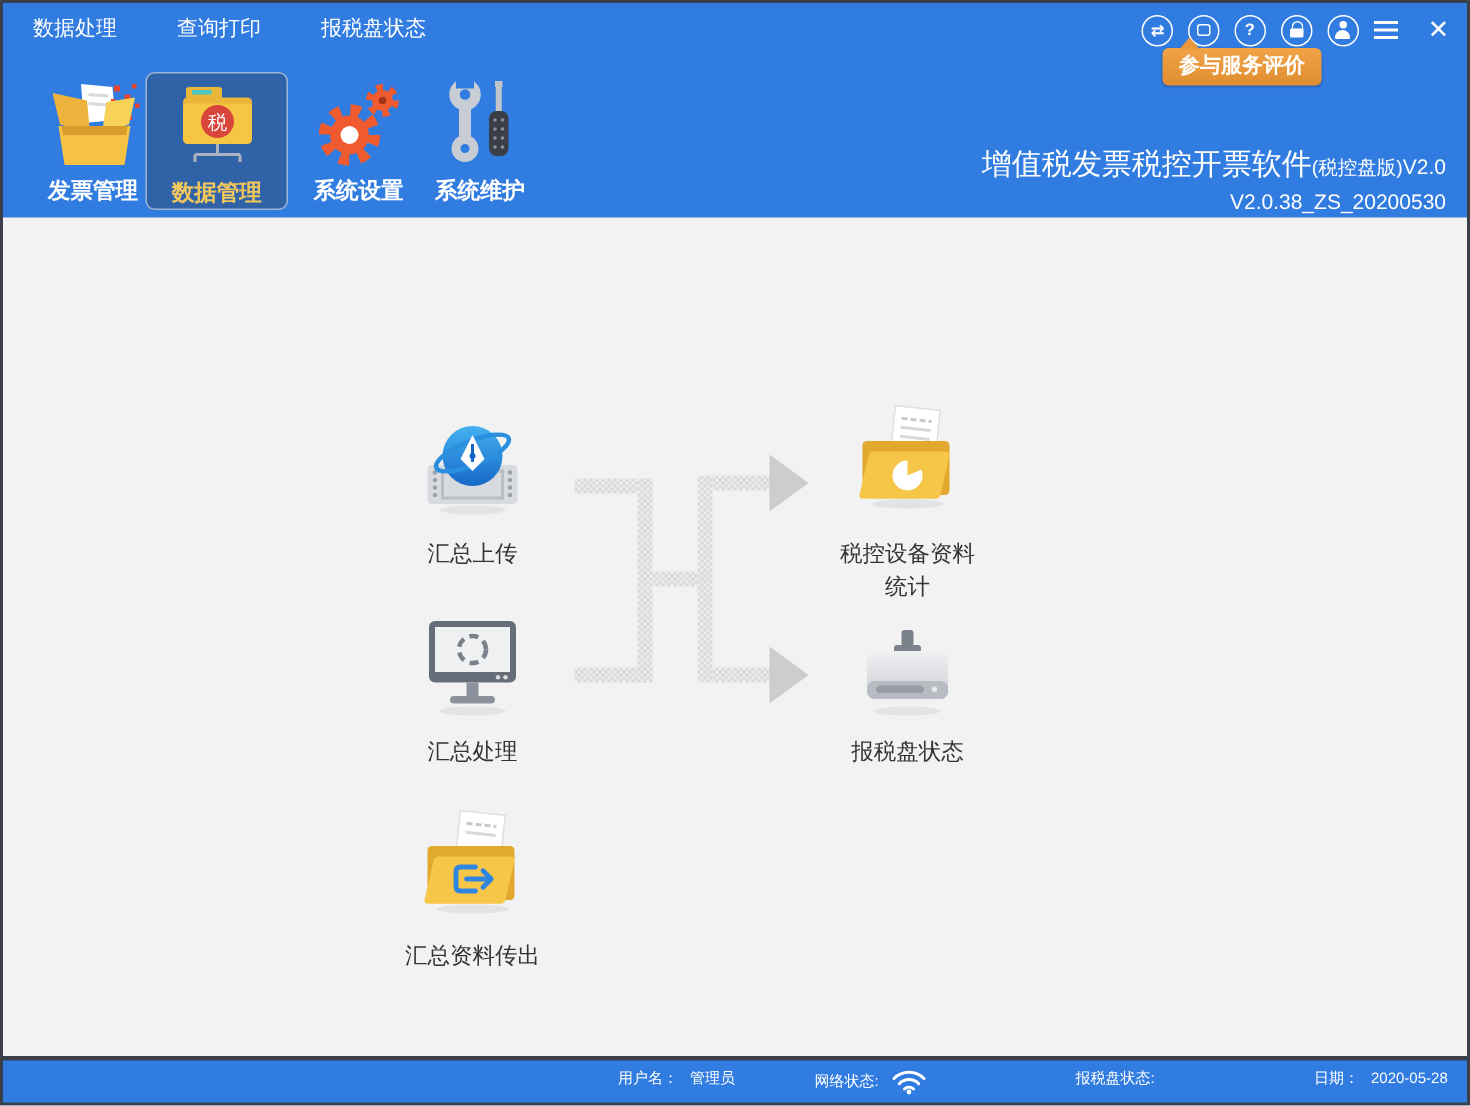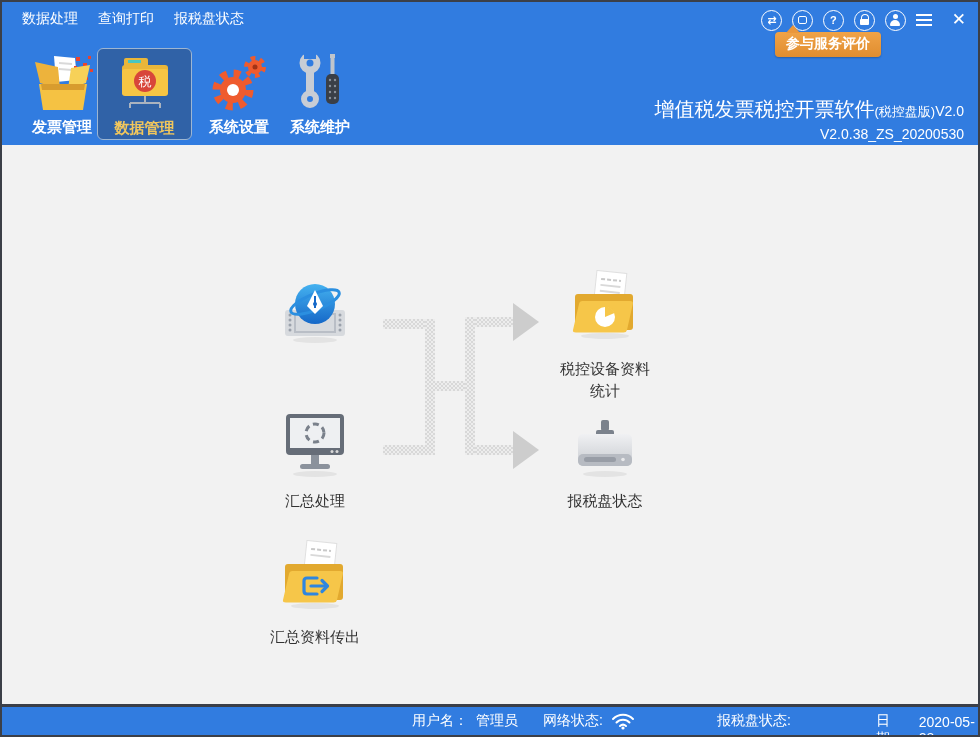--- a/index.html
+++ b/index.html
@@ -1,21 +1,21 @@
 <!DOCTYPE html>
 <html><head>
 <meta charset="utf-8">
 <style>
   * { margin:0; padding:0; box-sizing:border-box; }
   html,body { width:980px; height:737px; font-family:"Liberation Sans","DejaVu Sans",sans-serif; }
   .window { position:relative; width:980px; height:737px; background:#317ce0; border:2px solid #3b3f48; overflow:hidden; }
 
   
   .menubar { position:absolute; left:0; top:0; width:100%; height:36px; }
-  .menu-items { position:absolute; left:20px; top:8px; display:flex; gap:20px; }
+  .menu-items { position:absolute; left:20px; top:8px; display:flex; gap:40px; }
   .menu-item { color:#fff; font-size:14px; cursor:default; }
   .win-icons { position:absolute; right:12px; top:7px; display:flex; gap:10px; align-items:center; height:22px; }
   .circ { width:21px; height:21px; border:1.6px solid #fff; border-radius:50%; display:flex; align-items:center; justify-content:center; color:#fff; font-size:11px; font-weight:bold; }
   .glyph-arrows { font-size:11px; letter-spacing:-1px; }
   .bubble { width:9px; height:8px; border:1.6px solid #fff; border-radius:2px; }
   .lock-body { width:9px; height:6px; background:#fff; border-radius:1px; position:relative; margin-top:4px; }
   .lock-body::before { content:""; position:absolute; left:1.5px; top:-5px; width:6px; height:6px; border:1.6px solid #fff; border-bottom:none; border-radius:4px 4px 0 0; }
   .person { position:relative; width:12px; height:12px; }
   .person::before { content:""; position:absolute; left:3.5px; top:0; width:5px; height:5px; background:#fff; border-radius:50%; }
   .person::after { content:""; position:absolute; left:1px; top:6px; width:10px; height:6px; background:#fff; border-radius:5px 5px 1px 1px; }
@@ -63,21 +63,21 @@
   .p-hbl { left:381px; top:300px; width:52px; height:10px; }
   .p-br  { left:433px; top:236px; width:32px; height:10px; }
   .p-vr  { left:463px; top:172px; width:10px; height:138px; }
   .p-htr { left:473px; top:172px; width:40px; height:10px; }
   .p-hbr { left:473px; top:300px; width:40px; height:10px; }
   .arrowhead { position:absolute; width:0; height:0; border-top:19px solid transparent; border-bottom:19px solid transparent; border-left:26px solid #cdcdcd; }
   .a-top { left:511px; top:158px; }
   .a-bot { left:511px; top:286px; }
 
   
-  .statusbar { position:absolute; left:0; bottom:0; width:100%; height:31px; background:#317ce0; border-top:3px solid #3b3f48; color:#fff; font-size:14px; }
+  .statusbar { position:absolute; left:0; bottom:0; width:100%; height:31px; background:#317ce0; border-top:3px solid #3b3f48; color:#fff; font-size:10px; }
   .sgroup { position:absolute; top:5px; display:flex; align-items:center; gap:8px; }
   .sg-user { left:410px; } .sg-net { left:541px;align-items:center; } .sg-disk { left:715px;flex-direction:column; } .sg-date { left:874px; }
 </style>
 </head>
 <body>
 
 <div class="window">
 
   <div class="menubar">
     <div class="menu-items">
@@ -241,20 +241,21 @@
               <stop offset="0" stop-color="#45b2f0"></stop>
               <stop offset="1" stop-color="#1568c8"></stop>
             </linearGradient>
           </defs>
         <circle cx="36" cy="26" r="20" fill="url(#gb)"></circle>
         <ellipse cx="36" cy="24" rx="26" ry="8" fill="none" stroke="#2b8fe0" stroke-width="3" transform="rotate(-22 36 24)"></ellipse>
         <path d="M36 12 L44 28 L36 36 L28 28 Z" fill="#ffffff"></path>
         <line x1="36" y1="18" x2="36" y2="30" stroke="#1568c8" stroke-width="2"></line>
         <circle cx="36" cy="26" r="2" fill="#1568c8"></circle>
       </svg>
+      <div><span class="label">汇总上传</span></div>
     </div>
 
     <div class="node node2 n2">
       <svg width="84" height="78" viewBox="0 0 84 78">
         <ellipse cx="42" cy="66" rx="24" ry="3" fill="#e3e3e3"></ellipse>
         <g transform="rotate(6 48 20)">
           <rect x="32" y="2" width="30" height="36" fill="#ffffff" stroke="#e0e0e0"></rect>
           <line x1="37" y1="10" x2="57" y2="10" stroke="#c9c9c9" stroke-width="2" stroke-dasharray="4 2"></line>
           <line x1="37" y1="16" x2="57" y2="16" stroke="#d9d9d9" stroke-width="2"></line>
           <line x1="37" y1="22" x2="57" y2="22" stroke="#d9d9d9" stroke-width="2"></line>

